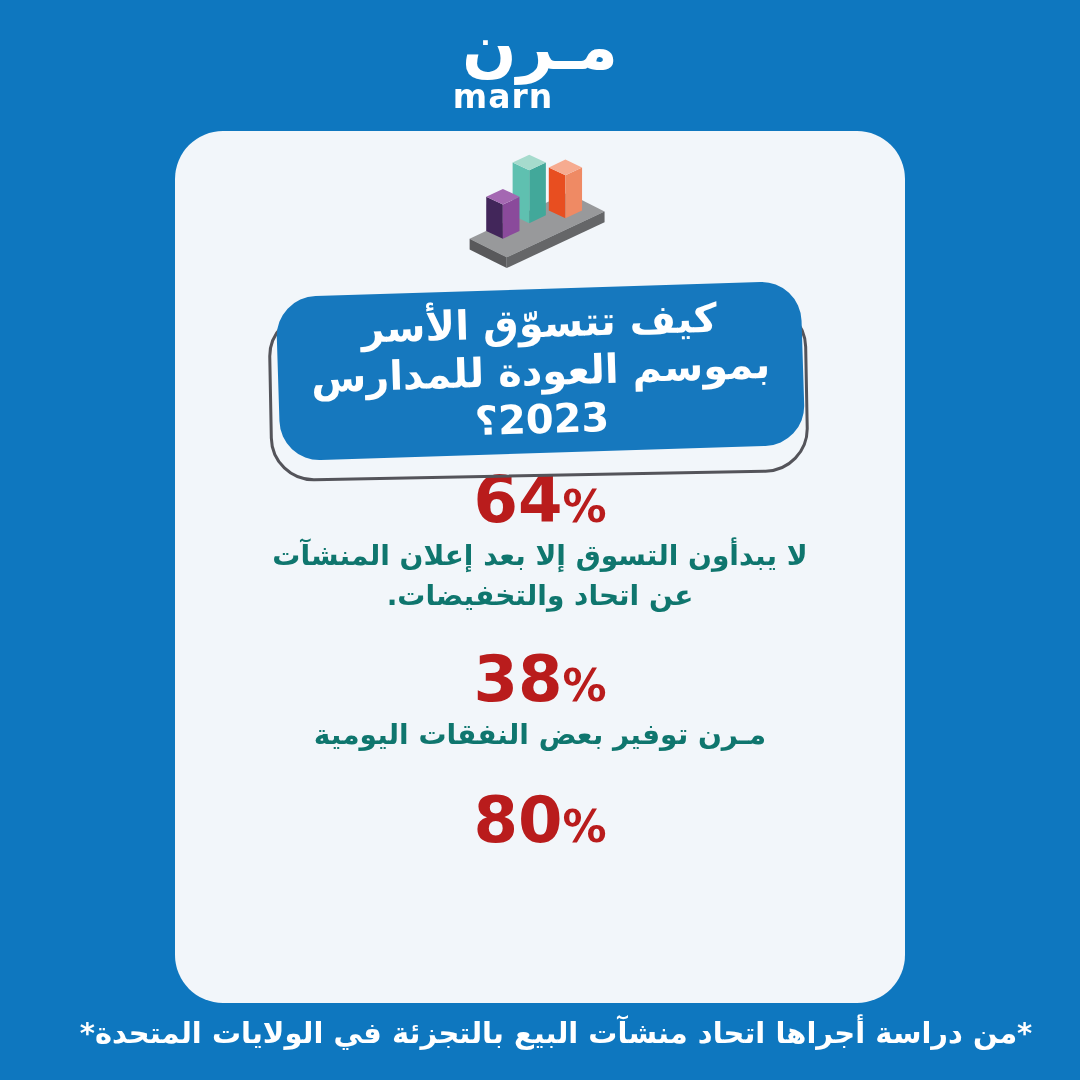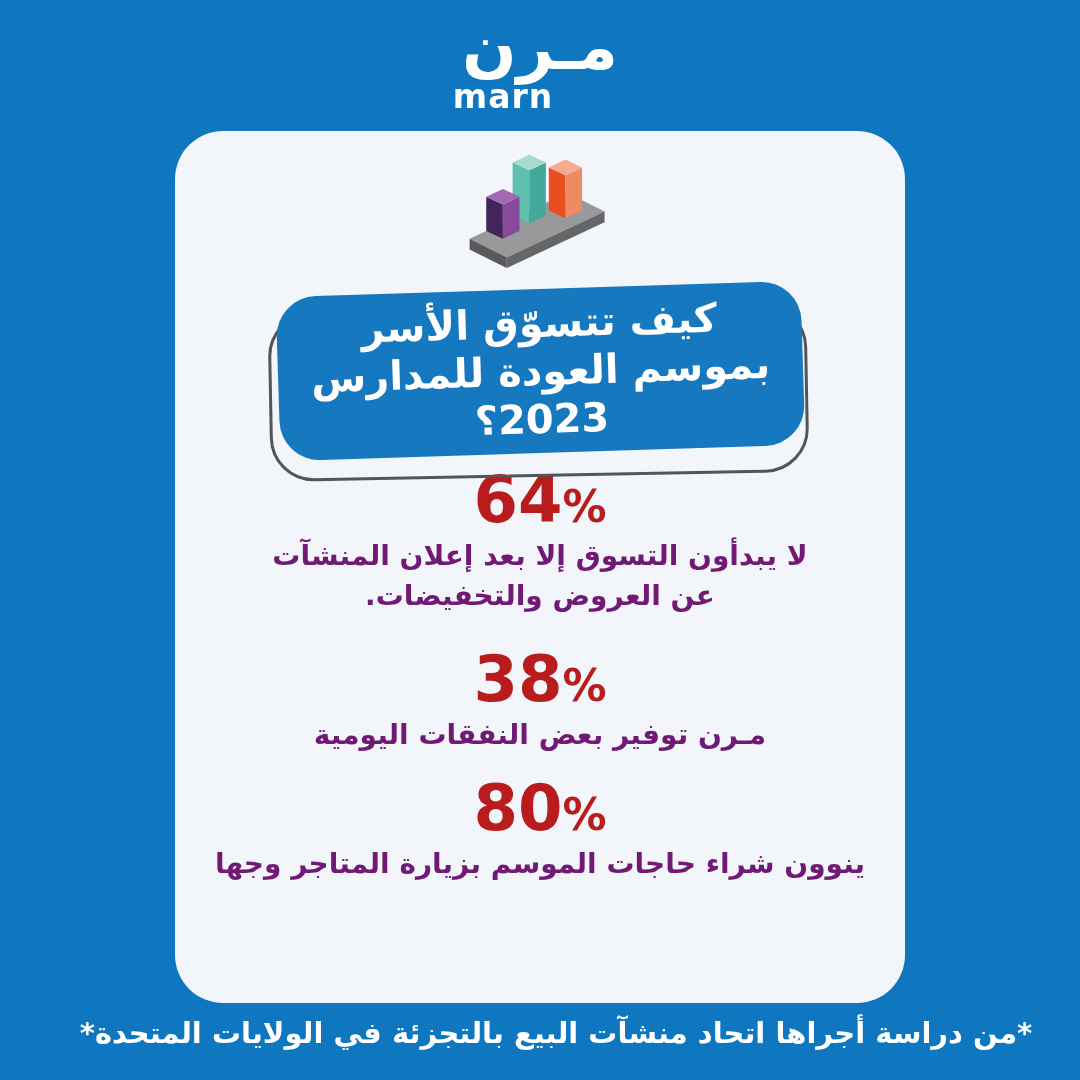--- a/index.html
+++ b/index.html
@@ -16,24 +16,24 @@
   
   .title-wrap{position:relative;width:525px;height:168px;margin:16px auto 0;}
   .outline-box{position:absolute;left:-9px;top:19px;width:533px;height:163px;border:3px solid #54545A;
                border-radius:44px;transform:rotate(-1.1deg);background:transparent;}
   .blue-box{position:absolute;left:0;top:0;width:525px;height:164px;background:#1678BE;border-radius:40px;
             transform:rotate(-1.8deg);color:#FFFFFF;display:flex;flex-direction:column;justify-content:center;
             font-weight:bold;font-size:40px;line-height:1.2;direction:rtl;}
   
   .stat{margin-top:10px;}
   .stat.gap-lg{margin-top:30px;}
-  .stat.gap-md{margin-top:20px;}
+  .stat.gap-md{margin-top:32px;}
   .stat-value{font-size:64px;font-weight:bold;color:#b91c1c;line-height:1.05;direction:ltr;}
   .stat-value .unit{font-size:44px;}
-  .stat-text{font-size:28px;font-weight:bold;color:#701a75;line-height:1.42;direction:rtl;padding:2px 8px 0;}
+  .stat-text{font-size:28px;font-weight:bold;color:#0f766e;line-height:1.42;direction:rtl;padding:2px 8px 0;}
   
   .footnote{position:absolute;left:16px;top:1016px;width:1080px;text-align:center;color:#FFFFFF;
             font-weight:bold;font-size:29px;direction:rtl;}
 </style>
 </head>
 <body>
 
 <div class="canvas">
 
   <div class="logo">
@@ -70,35 +70,34 @@
         <div>كيف تتسوّق الأسر</div>
         <div>بموسم العودة للمدارس</div>
         <div>2023؟</div>
       </div>
     </div>
 
     <div class="stat">
       <div class="stat-value"><span>64</span><span class="unit">%</span></div>
       <div class="stat-text">
         <div>لا يبدأون التسوق إلا بعد إعلان المنشآت</div>
-        <div>عن العروض والتخفيضات.</div>
+        <div>عن اتحاد والتخفيضات.</div>
       </div>
     </div>
 
     <div class="stat gap-lg">
       <div class="stat-value"><span>38</span><span class="unit">%</span></div>
       <div class="stat-text">
         <div>مـرن توفير بعض النفقات اليومية</div>
       </div>
     </div>
 
     <div class="stat gap-md">
       <div class="stat-value"><span>80</span><span class="unit">%</span></div>
       <div class="stat-text">
-        <div>ينوون شراء حاجات الموسم بزيارة المتاجر وجها</div>
       </div>
     </div>
 
   </div>
 
   <div class="footnote">*من دراسة أجراها اتحاد منشآت البيع بالتجزئة في الولايات المتحدة*</div>
 
 </div>
 
 </body></html>

